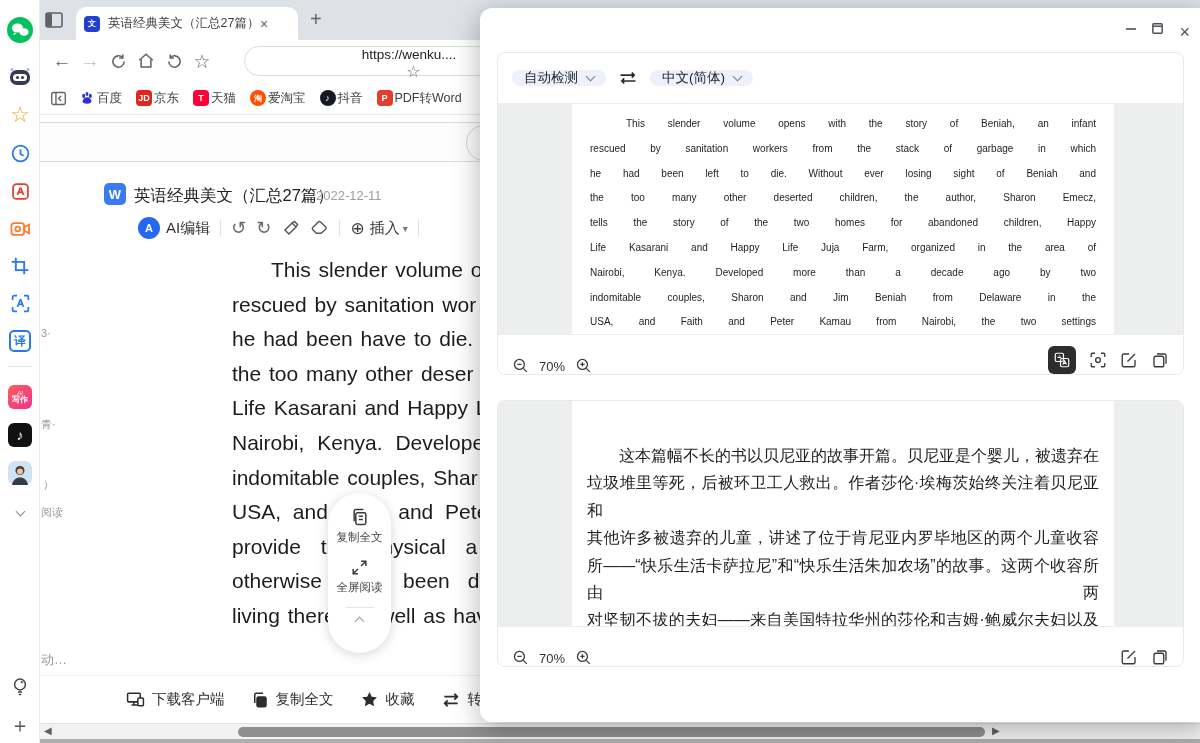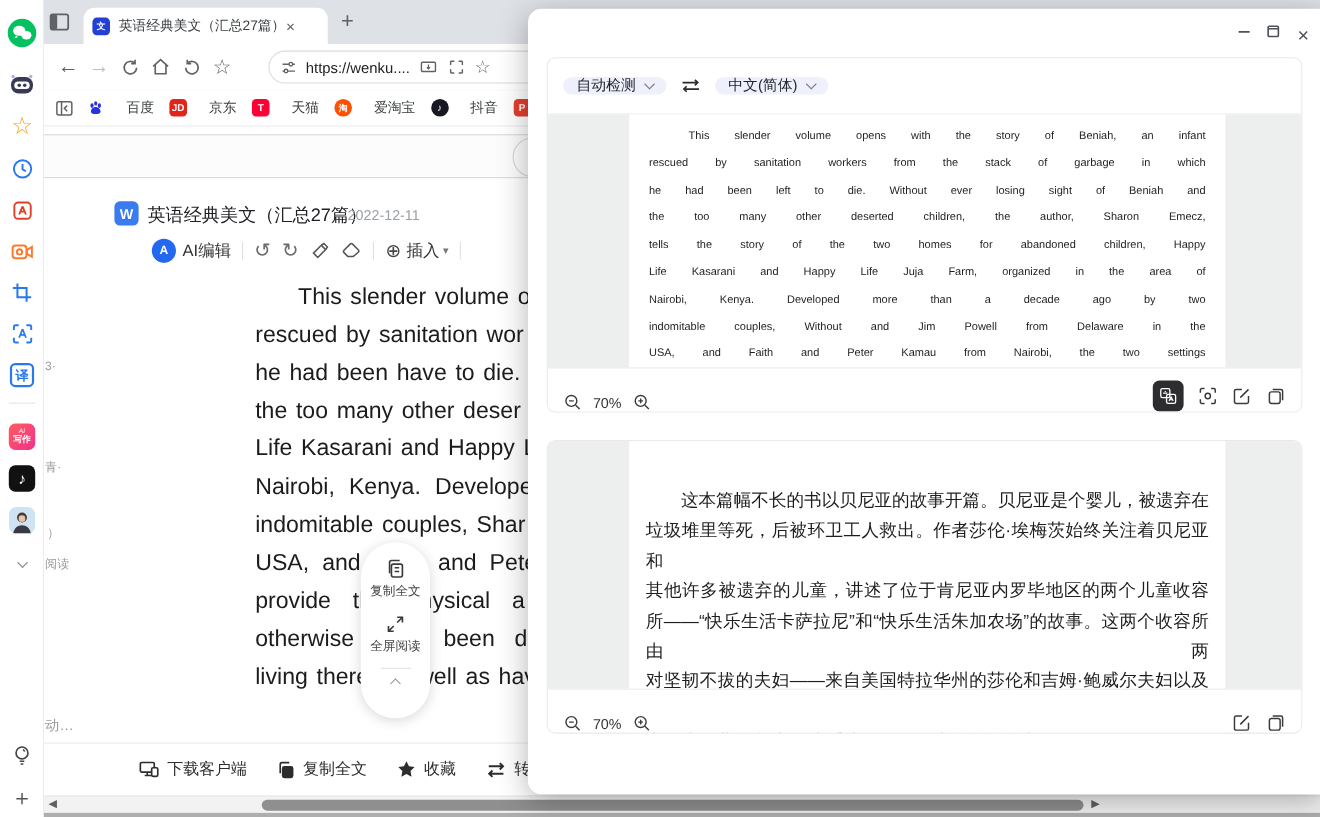--- a/index.html
+++ b/index.html
@@ -12,25 +12,25 @@
   
   .app-sidebar { left:0; top:0; width:40px; height:743px; background:#fff; border-right:1px solid #ececec; z-index:6; }
   .side-ic { position:absolute; left:0; width:40px; height:30px; display:flex; align-items:center; justify-content:center; }
 
   
   .tabstrip { left:40px; top:0; width:1160px; height:40px; background:#dee1e6; z-index:1; }
   .tab { position:absolute; left:36px; top:7px; width:222px; height:33px; background:#fff; border-radius:10px 10px 0 0; display:flex; align-items:center; padding:0 8px; }
   .tab-title { font-size:12.5px; color:#3c4043; white-space:nowrap; overflow:hidden; width:150px; margin-left:8px; }
   .toolbar { left:40px; top:40px; width:1160px; height:42px; background:#fff; z-index:1; display:flex; align-items:center; }
   .nav-ic { width:28px; height:28px; display:flex; align-items:center; justify-content:center; color:#5f6368; font-size:19px; }
-  .urlbar { position:absolute; left:204px; top:6px; width:330px; height:30px; border:1px solid #dadce0; border-radius:15px; background:#fff; display:flex; align-items:center; padding:0 10px; }
+  .urlbar { position:absolute; left:204px; top:6px; width:330px; height:30px; border:1px solid #dadce0; border-radius:15px; background:#fff; display:flex; align-items:center; padding:0 10px;flex-direction:column; }
   .url-text { font-size:13.5px; color:#202124; margin:0 8px; flex:0 0 auto; }
   .bookmarks { left:40px; top:82px; width:1160px; height:33px; background:#fff; border-bottom:1px solid #e8eaed; z-index:1; display:flex; align-items:center; }
   .bm { display:flex; align-items:center; margin-right:14px; }
-  .bm-label { font-size:12.5px; color:#3c4043; margin-left:20px; white-space:nowrap; }
+  .bm-label { font-size:12.5px; color:#3c4043; margin-left:2px; white-space:nowrap; }
   .favsq { width:16px; height:16px; border-radius:4px; color:#fff; font-size:9px; font-weight:bold; display:flex; align-items:center; justify-content:center; }
 
   
   .page { left:40px; top:115px; width:1160px; height:608px; background:#fff; z-index:1; }
   .search-band { position:absolute; left:0; top:7px; width:1160px; height:40px; background:#fcfcfc; border-top:1px solid #d9d9d9; border-bottom:1px solid #d9d9d9; }
   .doc-line { height:34.6px; line-height:34.6px; font-size:21px; color:#1c1c1c; white-space:nowrap; overflow:hidden; word-spacing:2px; }
   .frag { position:absolute; font-size:11px; color:#9a9a9a; white-space:nowrap; }
   .tbtn { display:flex; align-items:center; color:#333; font-size:15px; }
   .float-pill { position:absolute; left:288px; top:378px; width:63px; height:160px; background:#fff; border-radius:32px; box-shadow:0 2px 12px rgba(0,0,0,.16); z-index:4; display:flex; flex-direction:column; align-items:center; padding-top:14px; }
   .pill-lab { font-size:11.5px; color:#444; margin-top:3px; }
@@ -379,21 +379,21 @@
       </div>
       <div class="gutter" style="top:51px;height:232px">
         <div class="docpage" style="top:0;height:232px;padding:8px 18px 0 18px">
           <div class="eng jline" style="text-indent:36px">This slender volume opens with the story of Beniah, an infant</div>
           <div class="eng jline">rescued by sanitation workers from the stack of garbage in which</div>
           <div class="eng jline">he had been left to die. Without ever losing sight of Beniah and</div>
           <div class="eng jline">the too many other deserted children, the author, Sharon Emecz,</div>
           <div class="eng jline">tells the story of the two homes for abandoned children, Happy</div>
           <div class="eng jline">Life Kasarani and Happy Life Juja Farm, organized in the area of</div>
           <div class="eng jline">Nairobi, Kenya. Developed more than a decade ago by two</div>
-          <div class="eng jline">indomitable couples, Without and Jim Powell from Delaware in the</div>
+          <div class="eng jline">indomitable couples, Sharon and Jim Beniah from Delaware in the</div>
           <div class="eng jline">USA, and Faith and Peter Kamau from Nairobi, the two settings</div>
         </div>
       </div>
       <div class="zoom-row" style="bottom:0">
         <svg width="17" height="17" viewBox="0 0 24 24" fill="none" stroke="#3a3a3a" stroke-width="1.8">
             <circle cx="10.5" cy="10.5" r="7"></circle>
             <path d="M16 16l5 5M7.5 10.5h6"></path>
           </svg>
         <span class="zoom-val">70%</span>
         <svg width="17" height="17" viewBox="0 0 24 24" fill="none" stroke="#3a3a3a" stroke-width="1.8">

